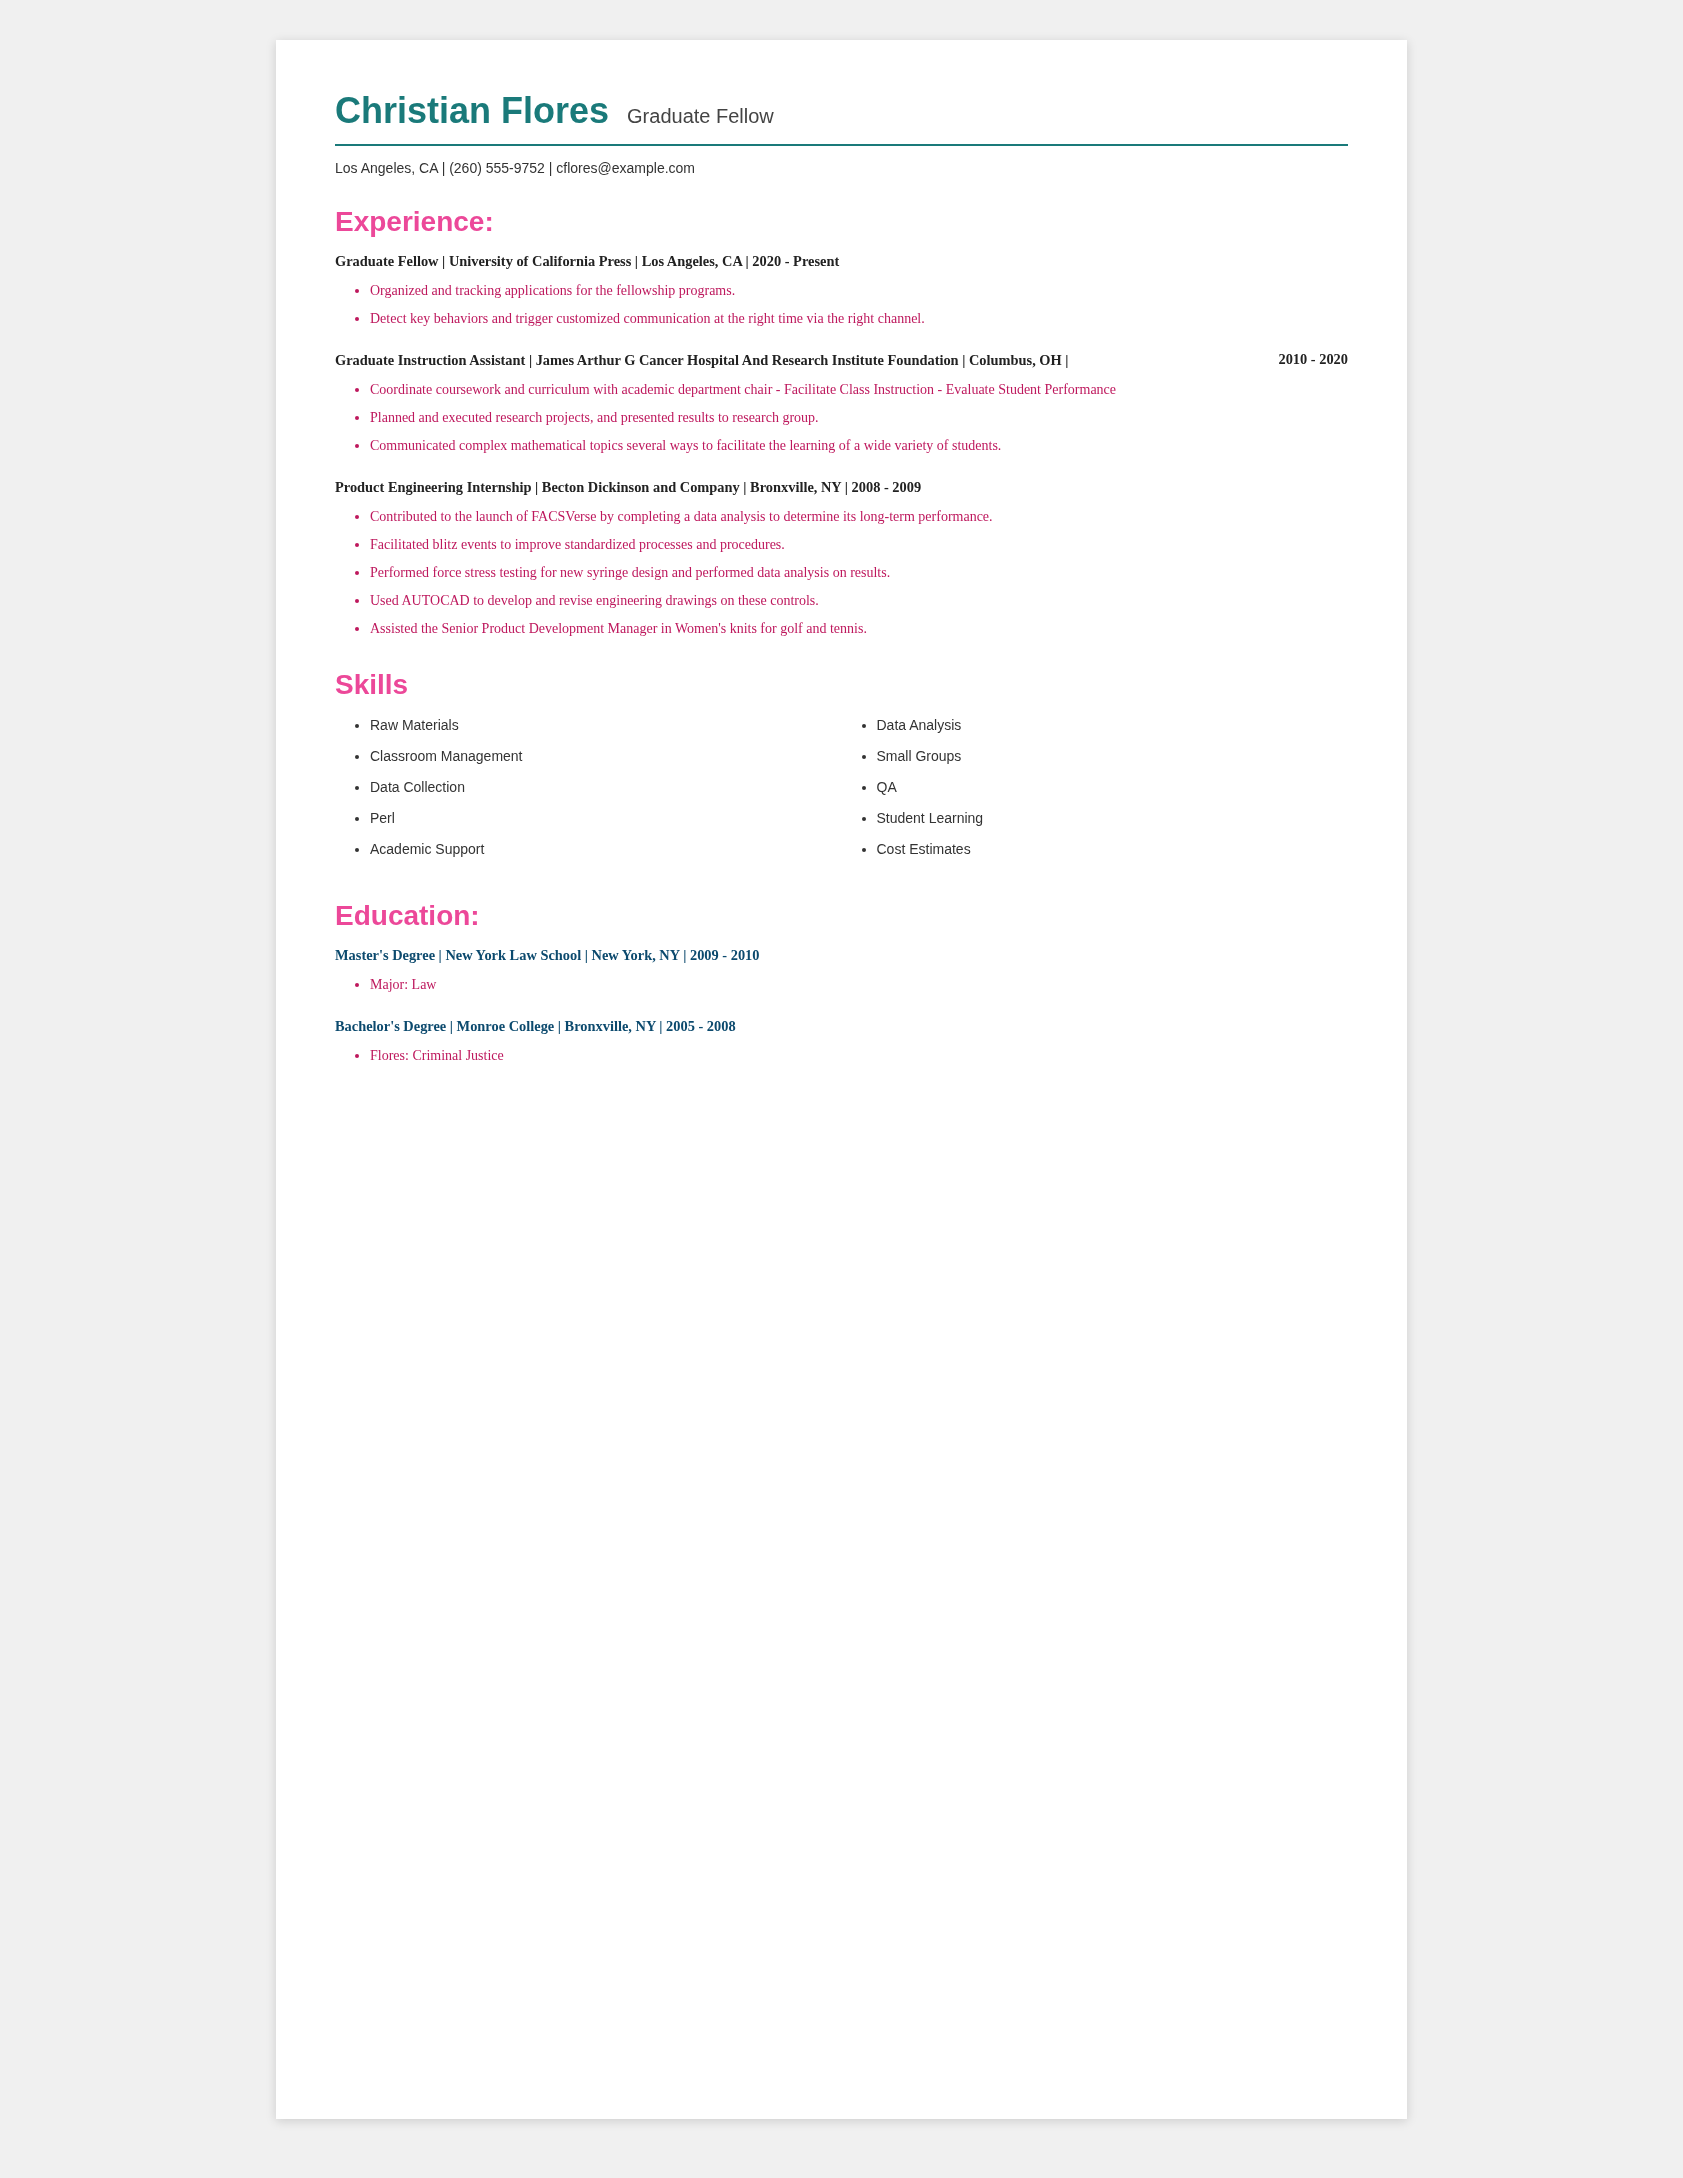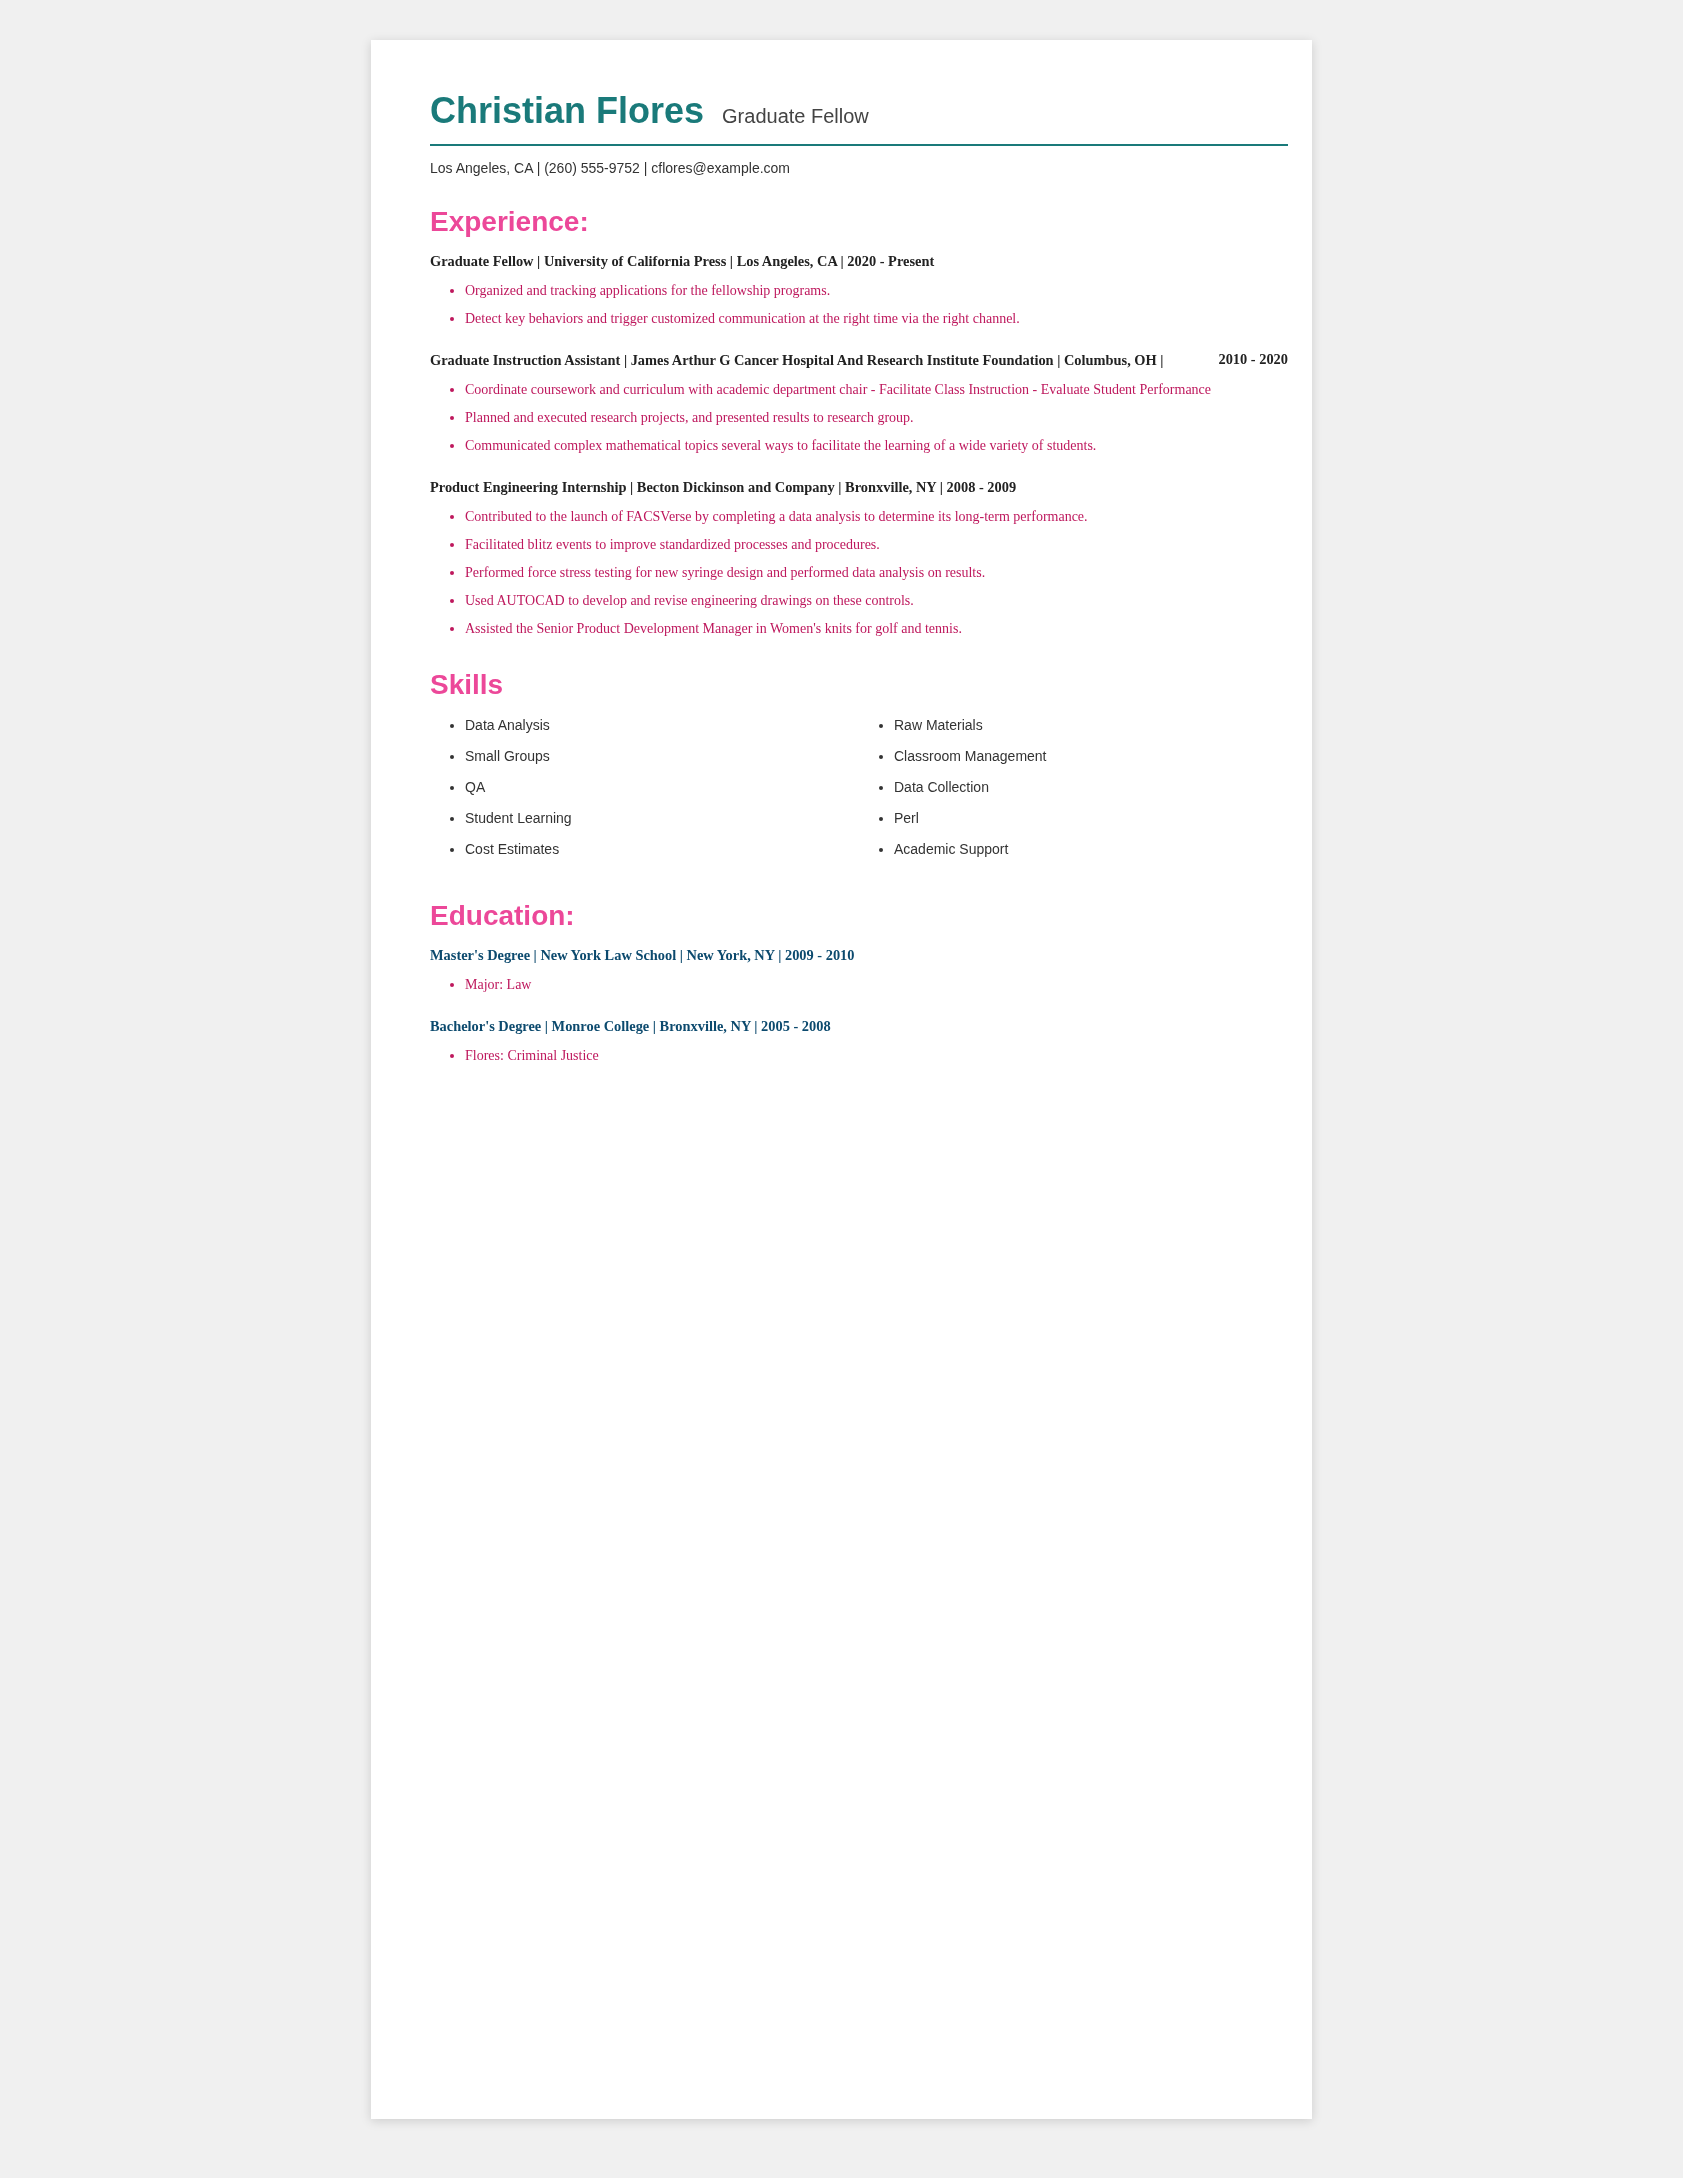--- a/index.html
+++ b/index.html
@@ -11,23 +11,23 @@
     body {
       font-family: Arial, sans-serif;
       background: #f0f0f0;
       display: flex;
       justify-content: center;
       padding: 40px 20px;
     }
 
     .resume-container {
       background: #ffffff;
-      width: 941px;
+      width: 1131px;
       min-height: 2079px;
-      padding: 50px 24px 59px 59px;
+      padding: 50px 59px 59px 59px;
       box-shadow: 0 2px 10px rgba(0,0,0,0.15);
     }
 
     .header-section {
       margin-bottom: 8px;
     }
 
     .name-line {
       display: flex;
       align-items: baseline;
@@ -198,34 +198,34 @@
         <li>Performed force stress testing for new syringe design and performed data analysis on results.</li>
         <li>Used AUTOCAD to develop and revise engineering drawings on these controls.</li>
         <li>Assisted the Senior Product Development Manager in Women's knits for golf and tennis.</li>
       </ul>
     </div>
   </div>
 
   <div class="section">
     <div class="section-title">Skills</div>
     <div class="skills-grid">
+      <ul class="skills-column">
+        <li>Raw Materials</li>
+        <li>Classroom Management</li>
+        <li>Data Collection</li>
+        <li>Perl</li>
+        <li>Academic Support</li>
+      </ul>
       <ul class="skills-column">
         <li>Data Analysis</li>
         <li>Small Groups</li>
         <li>QA</li>
         <li>Student Learning</li>
         <li>Cost Estimates</li>
       </ul>
-      <ul class="skills-column">
-        <li>Raw Materials</li>
-        <li>Classroom Management</li>
-        <li>Data Collection</li>
-        <li>Perl</li>
-        <li>Academic Support</li>
-      </ul>
     </div>
   </div>
 
   <div class="section">
     <div class="section-title">Education:</div>
 
     <div class="job-block">
       <div class="edu-header">
         <span class="edu-title">Master's Degree | New York Law School | New York, NY | 2009 - 2010</span>
       </div>

